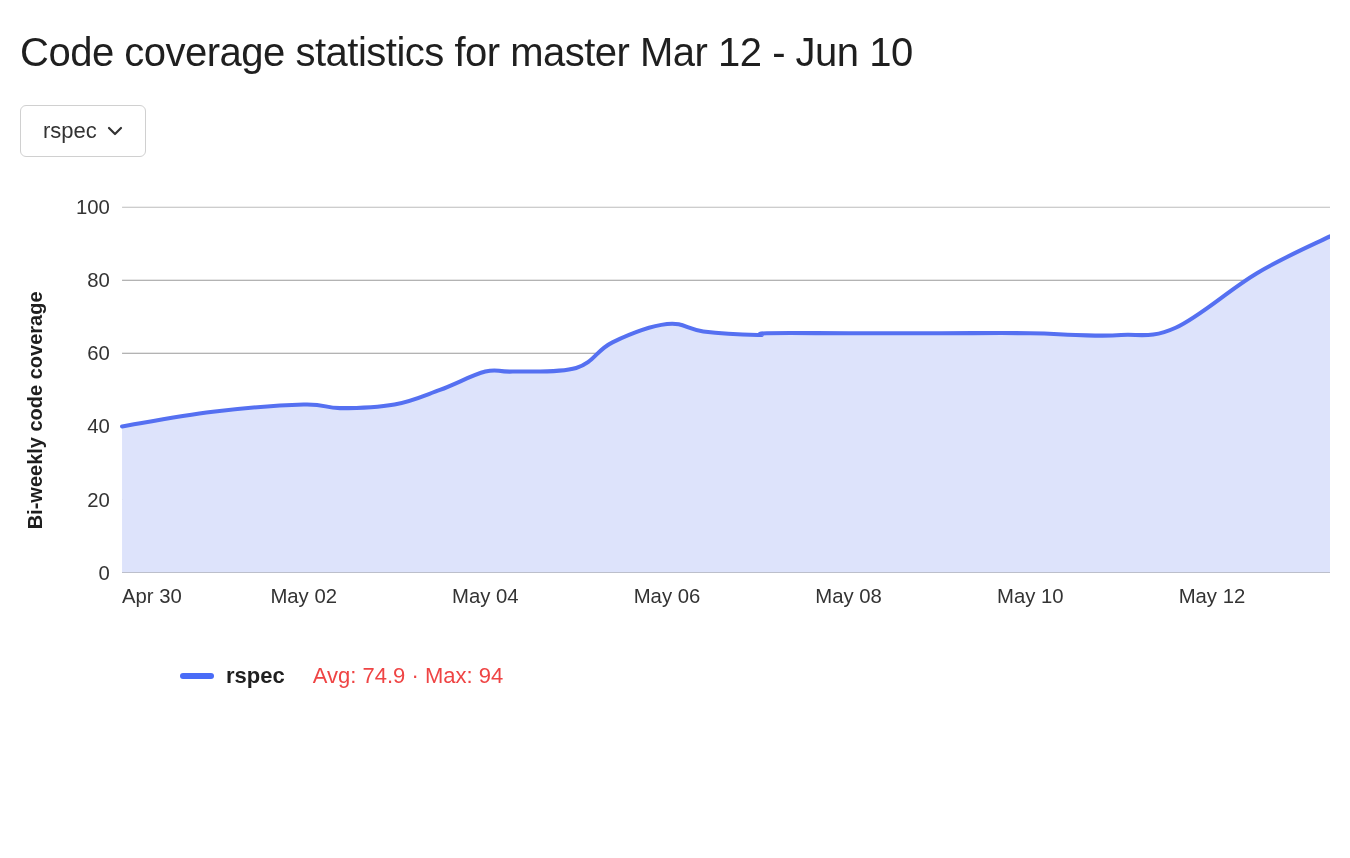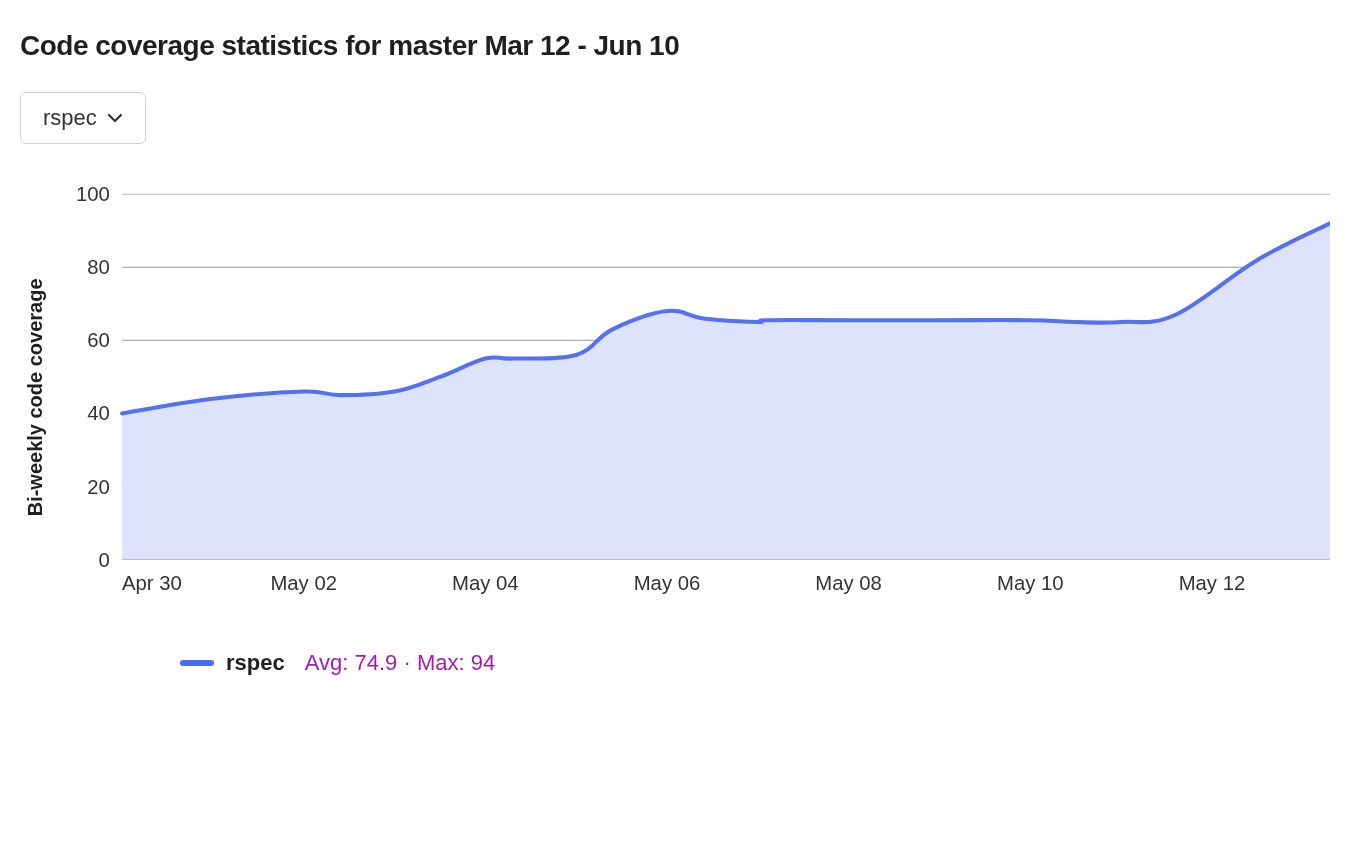--- a/index.html
+++ b/index.html
@@ -4,22 +4,22 @@
 <style>
   * { box-sizing: border-box; }
   body {
     margin: 0;
     padding: 20px;
     font-family: -apple-system, BlinkMacSystemFont, "Segoe UI", Helvetica, Arial, sans-serif;
     background: #fff;
     color: #1f1f1f;
   }
   .title {
-    font-size: 28px;
-    font-weight: 700;
+    font-size: 40px;
+    font-weight: 400;
     margin: 10px 0 30px 0;
     letter-spacing: -0.5px;
   }
   .dropdown {
     display: inline-flex;
     align-items: center;
     gap: 10px;
     border: 1px solid #d0d0d0;
     border-radius: 6px;
     padding: 12px 22px;
@@ -55,21 +55,21 @@
     margin-left: 160px;
     font-size: 22px;
   }
   .legend-swatch {
     width: 34px;
     height: 6px;
     background: #4a6cf7;
     border-radius: 3px;
   }
   .legend-name { font-weight: 700; }
-  .legend-stats { color: #a21caf; margin-left: 8px; }
+  .legend-stats { color: #ef4444; margin-left: 16px; }
   svg.chart { display: block; width: 100%; }
   .grid line { stroke: #9a9a9a; stroke-width: 1; }
   .grid .top { stroke: #bdbdbd; }
   .axis text { font-size: 20px; fill: #333; }
   .ytick text { font-size: 20px; fill: #333; text-anchor: end; }
   .series-area { fill: #dde3fb; }
   .series-line { fill: none; stroke: #5570f1; stroke-width: 4; stroke-linecap: round; }
 </style>
 </head>
 <body>

